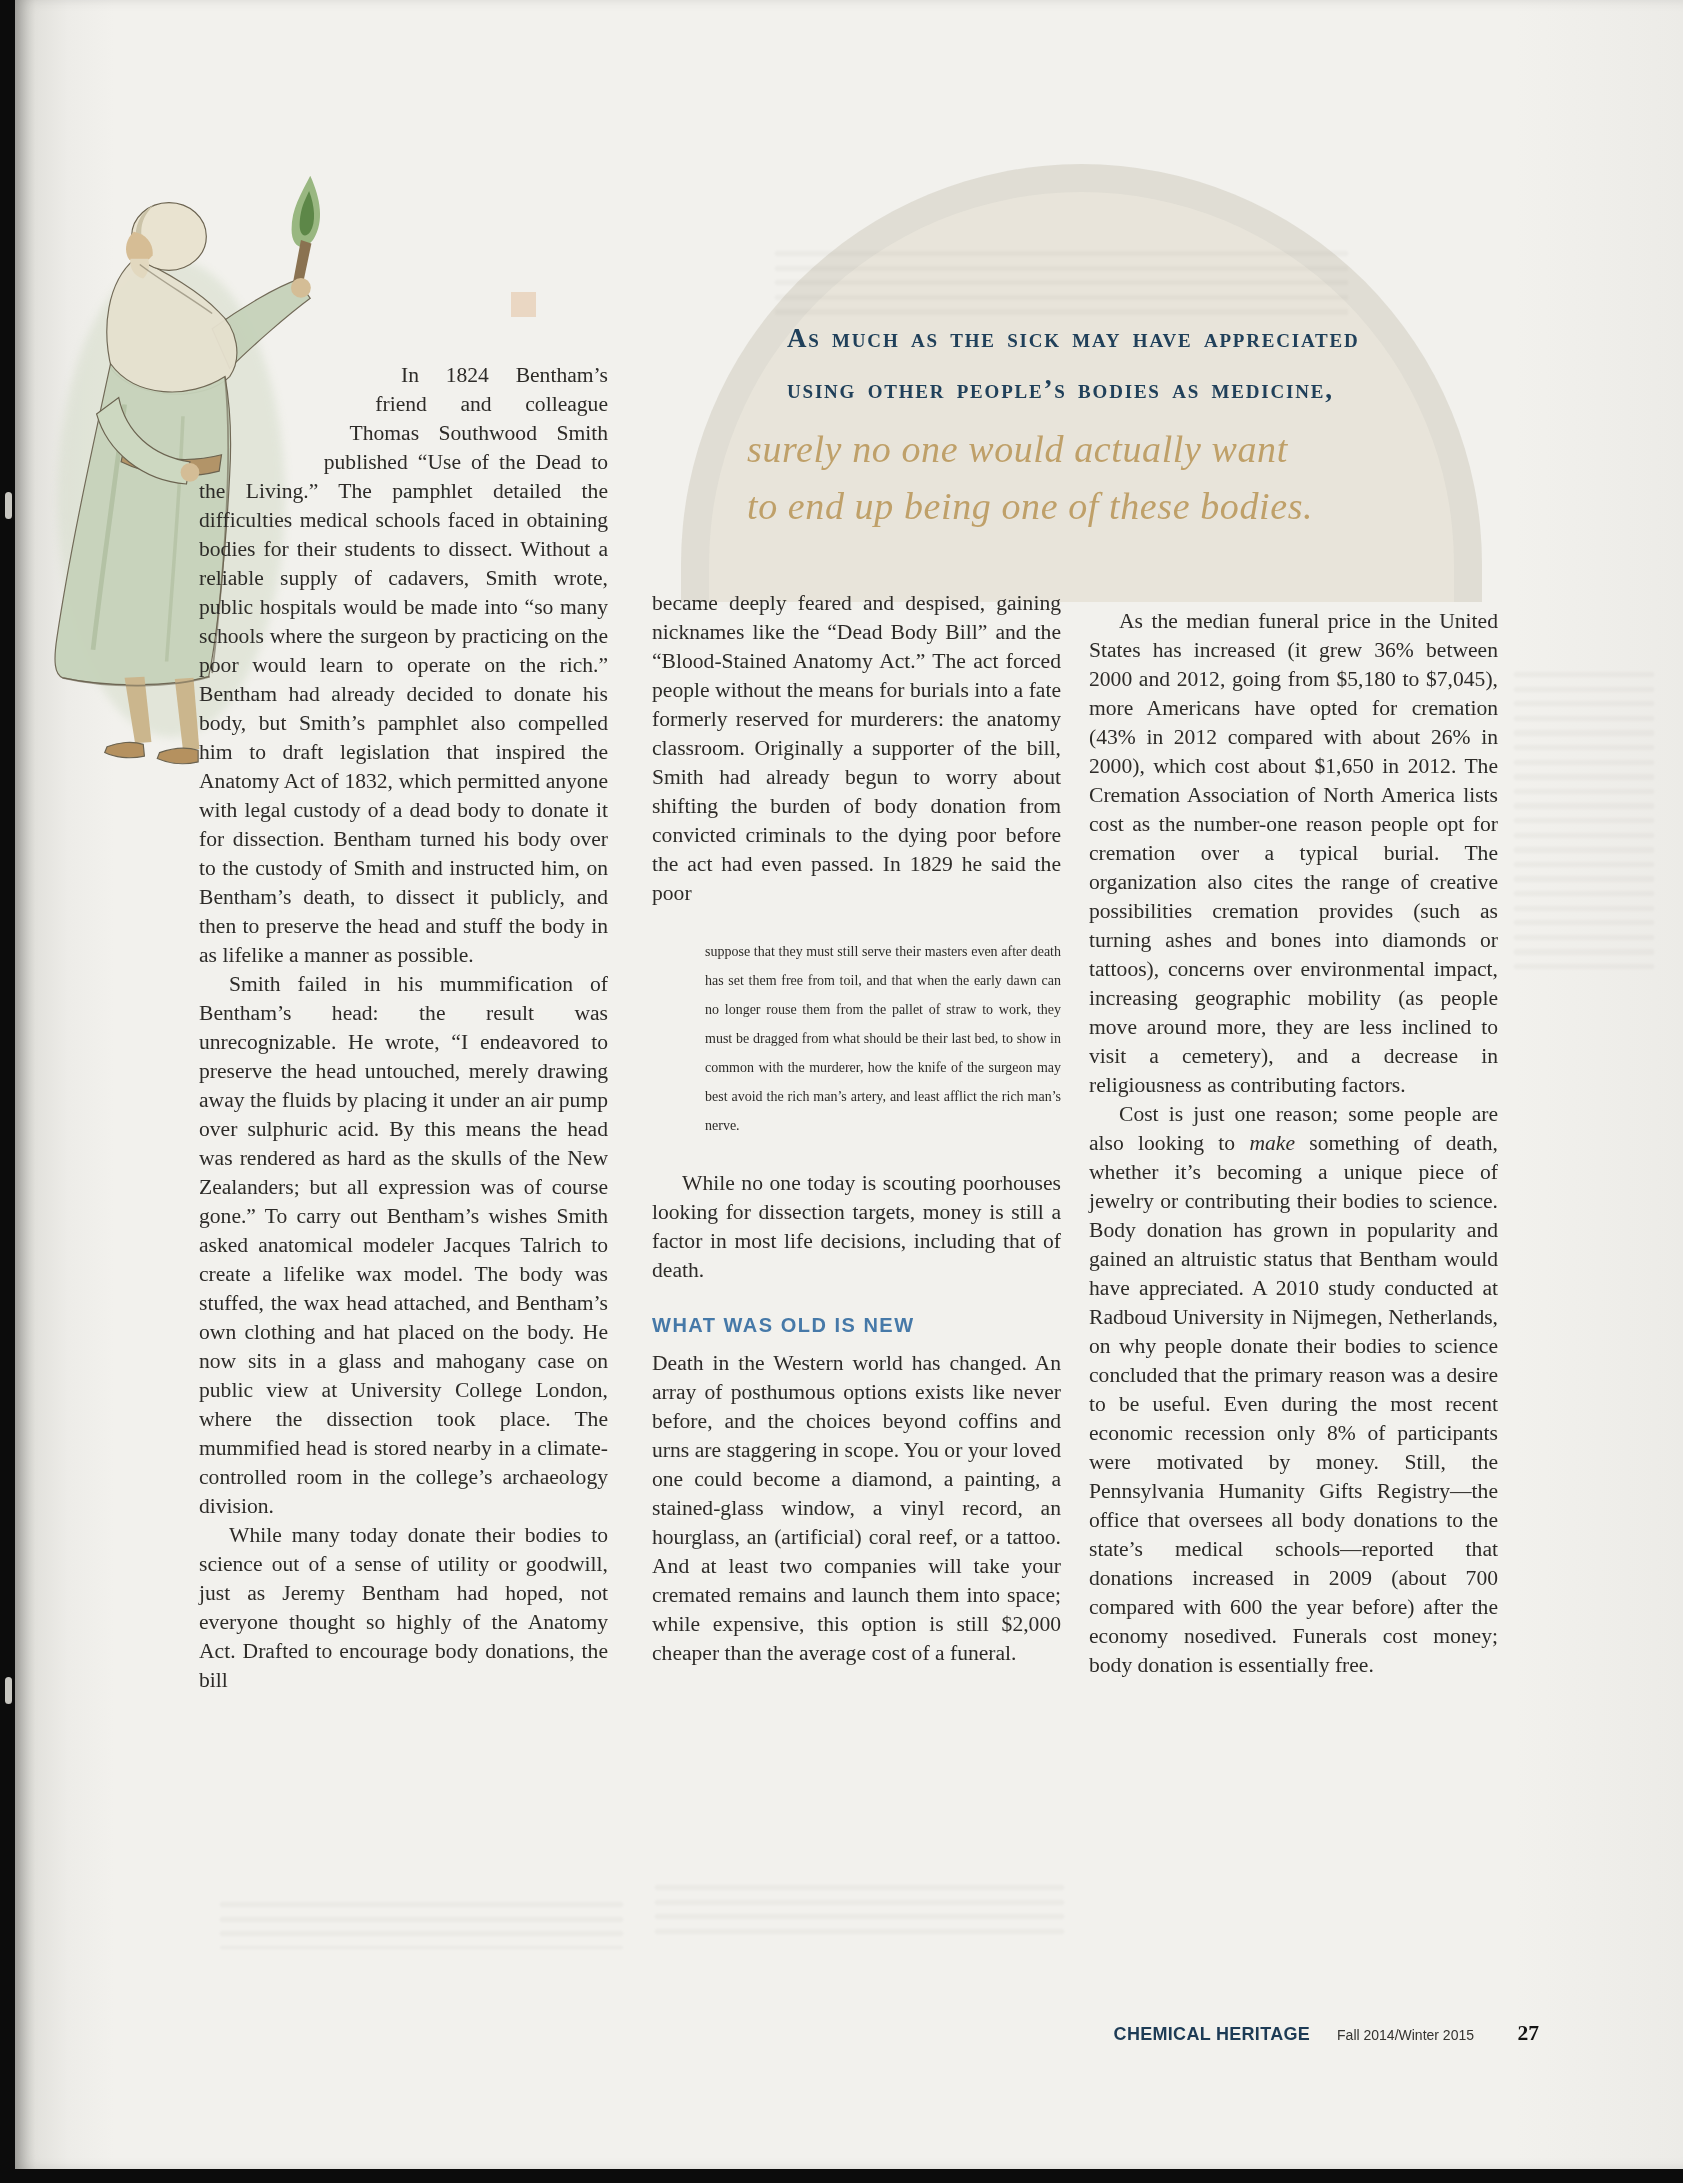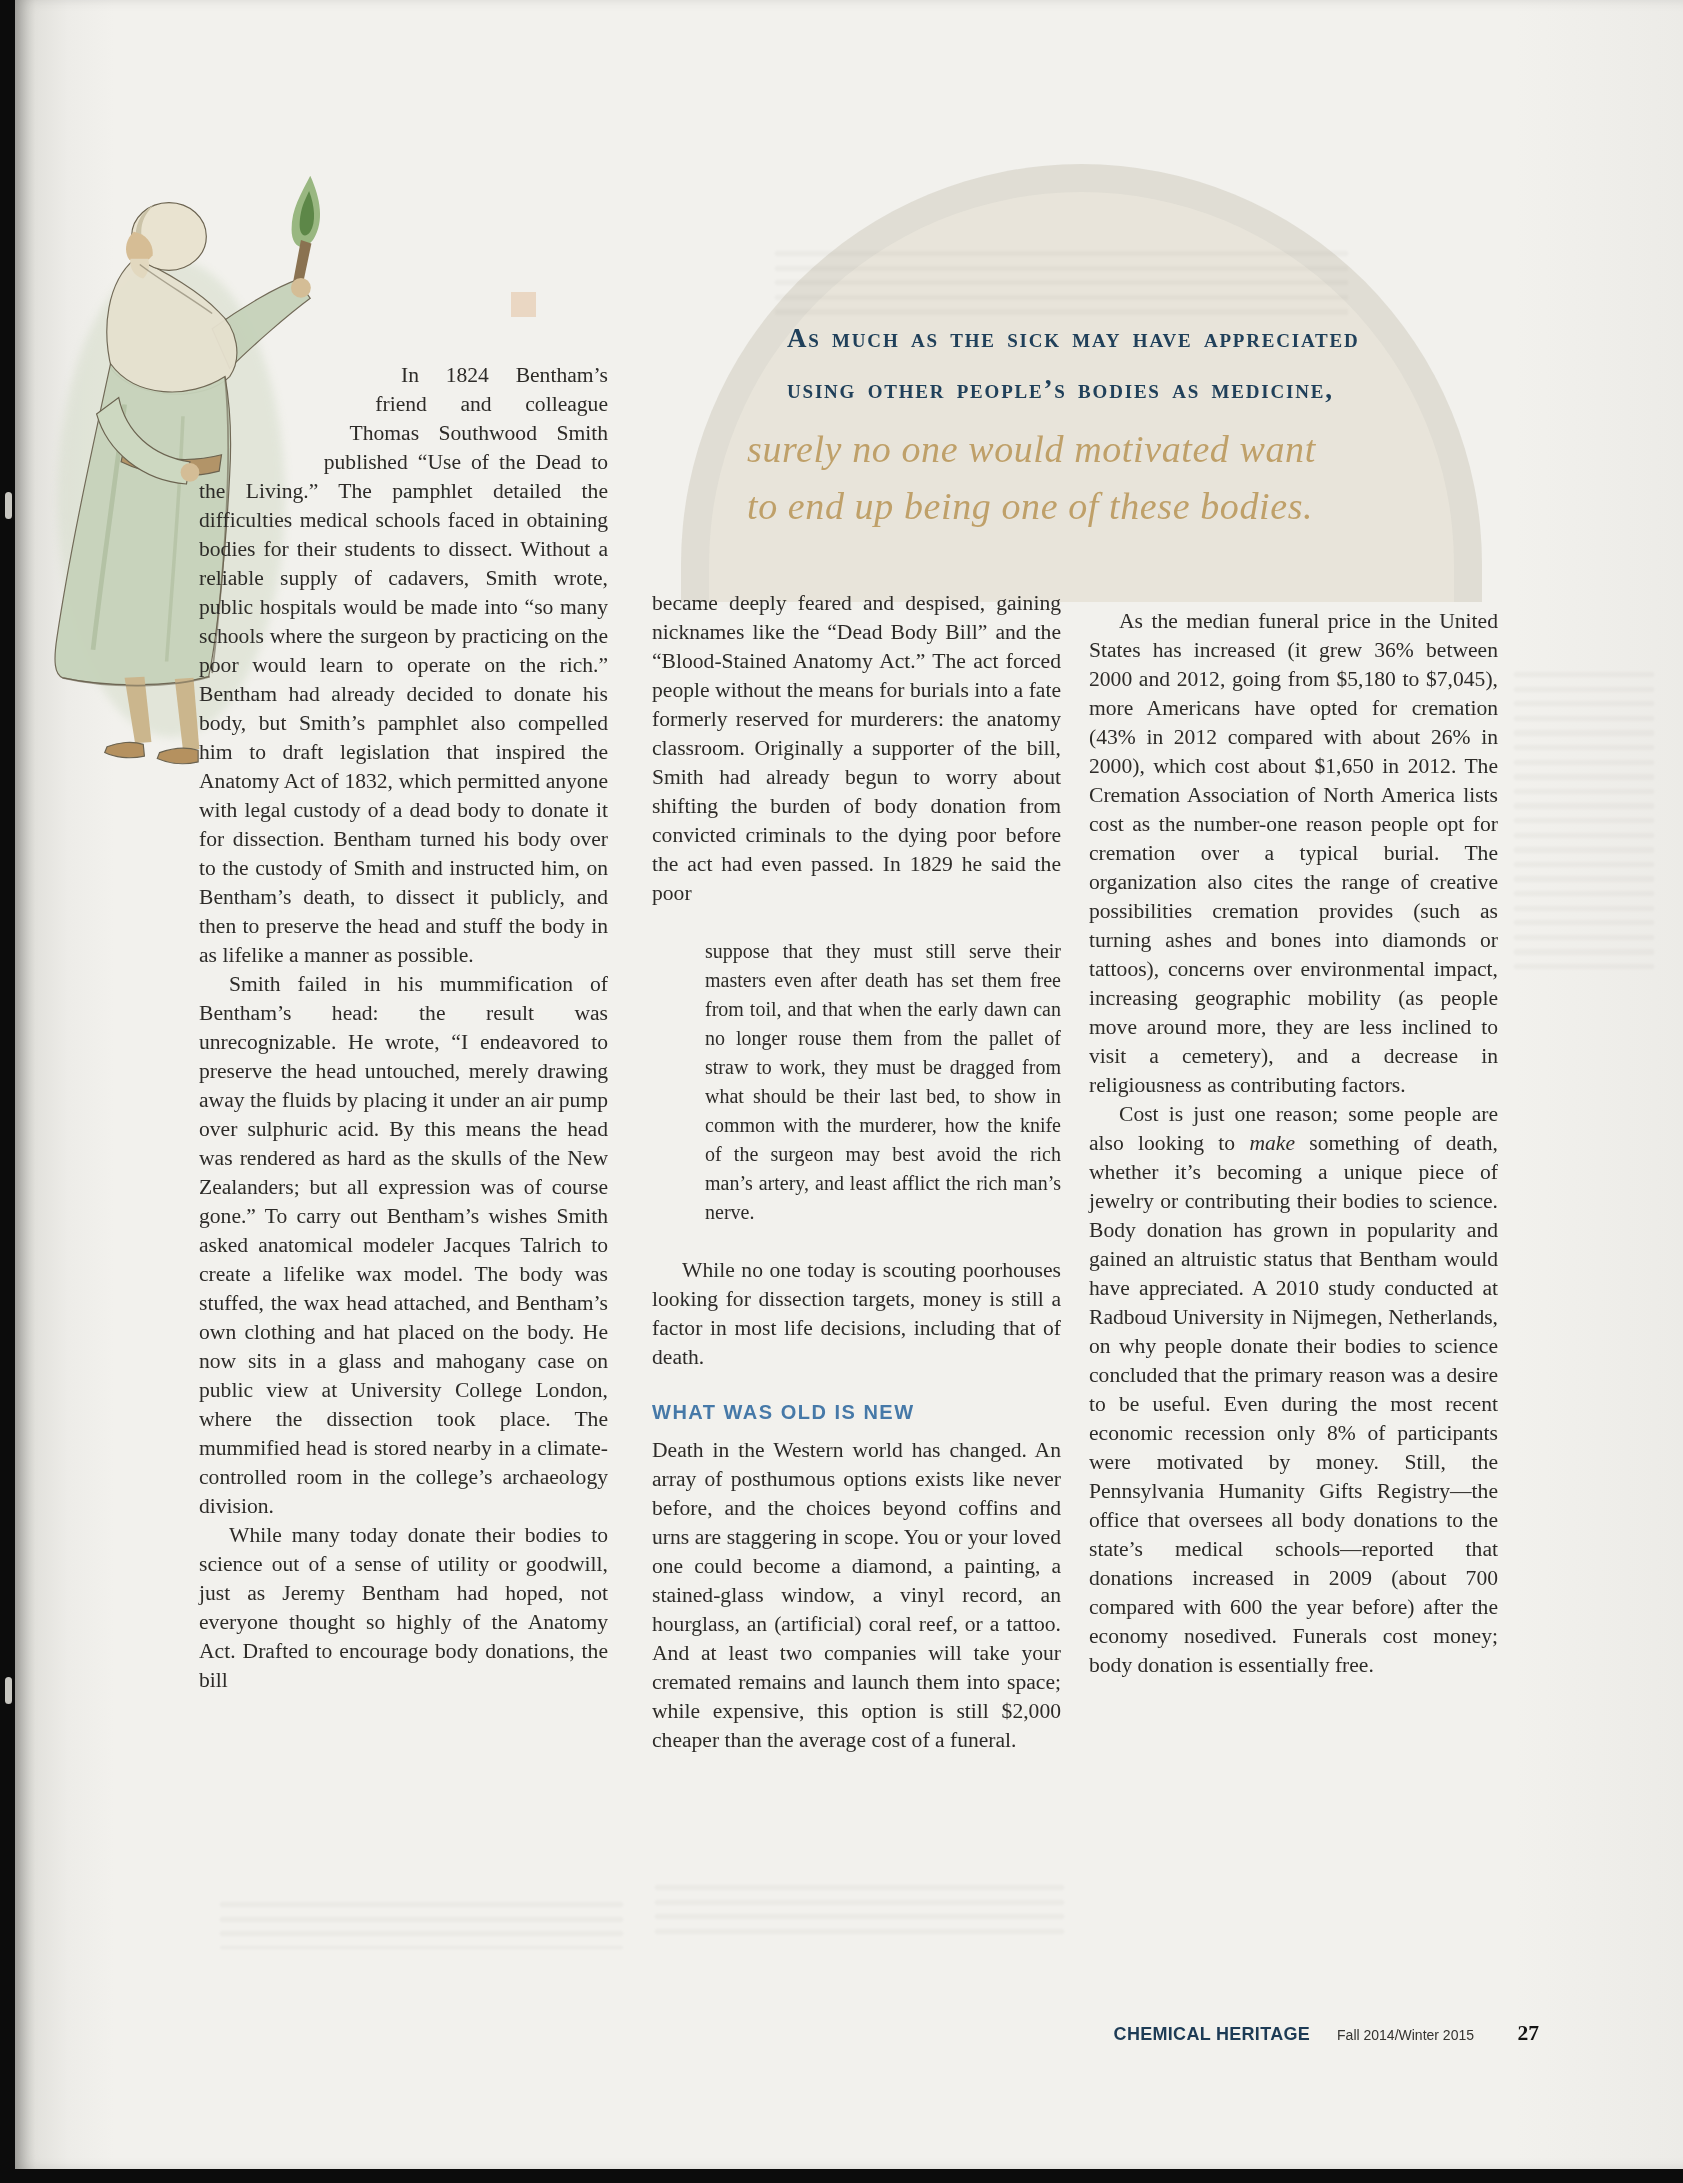--- a/index.html
+++ b/index.html
@@ -71,21 +71,21 @@
   .col3{left:1074px;top:607px;}
   .col p{margin:0;text-indent:30px;}
   .col p.noindent{text-indent:0;}
   .illu-float{
     float:left;width:202px;height:89px;
     shape-outside:polygon(0 0, 202px 0, 123px 89px, 0 89px);
   }
   .blockquote{
     margin:29px 0 29px 53px;
     text-align:justify;
-    font-size:20px;line-height:29px;
+    font-size:14px;line-height:29px;
   }
   .subhead{
     font-family:"Liberation Sans", sans-serif;
     font-weight:bold;font-size:20px;letter-spacing:1.5px;
     color:#4679a8;
     margin:26px 0 9.4px 0;
     text-align:left;
   }
   .col em{font-style:italic;}
 
@@ -157,21 +157,21 @@
 
       <path d="M322,352 C334,470 326,640 300,860" stroke="#6b6350" stroke-width="3" fill="none" opacity="0.6"></path>
       <path d="M44,868 C120,886 230,886 296,866" stroke="#6b6350" stroke-width="3" fill="none" opacity="0.6"></path>
       <path d="M176,160 C210,186 258,214 300,244" stroke="#6b6350" stroke-width="2.5" fill="none" opacity="0.5"></path>
     </svg>
   </div>
 
   <section class="pullquote">
     <div class="pq-caps">As much as the sick may have appreciated</div>
     <div class="pq-caps">using other people’s bodies as medicine,</div>
-    <div class="pq-italic first">surely no one would motivated want</div>
+    <div class="pq-italic first">surely no one would actually want</div>
     <div class="pq-italic">to end up being one of these bodies.</div>
   </section>
 
   <div class="col col1">
     <div class="illu-float"></div>
     <p class="noindent">In 1824 Bentham’s friend and colleague Thomas Southwood Smith published “Use of the Dead to the Living.” The pamphlet detailed the difficulties medical schools faced in obtaining bodies for their students to dissect. Without a reliable supply of cadavers, Smith wrote, public hospitals would be made into “so many schools where the surgeon by practicing on the poor would learn to operate on the rich.” Bentham had already decided to donate his body, but Smith’s pamphlet also compelled him to draft legislation that inspired the Anatomy Act of 1832, which permitted anyone with legal custody of a dead body to donate it for dissection. Bentham turned his body over to the custody of Smith and instructed him, on Bentham’s death, to dissect it publicly, and then to preserve the head and stuff the body in as lifelike a manner as possible.</p>
     <p>Smith failed in his mummification of Bentham’s head: the result was unrecognizable. He wrote, “I endeavored to preserve the head untouched, merely drawing away the fluids by placing it under an air pump over sulphuric acid. By this means the head was rendered as hard as the skulls of the New Zealanders; but all expression was of course gone.” To carry out Bentham’s wishes Smith asked anatomical modeler Jacques Talrich to create a lifelike wax model. The body was stuffed, the wax head attached, and Bentham’s own clothing and hat placed on the body. He now sits in a glass and mahogany case on public view at University College London, where the dissection took place. The mummified head is stored nearby in a climate-controlled room in the college’s archaeology division.</p>
     <p>While many today donate their bodies to science out of a sense of utility or goodwill, just as Jeremy Bentham had hoped, not everyone thought so highly of the Anatomy Act. Drafted to encourage body donations, the bill</p>
   </div>
 

